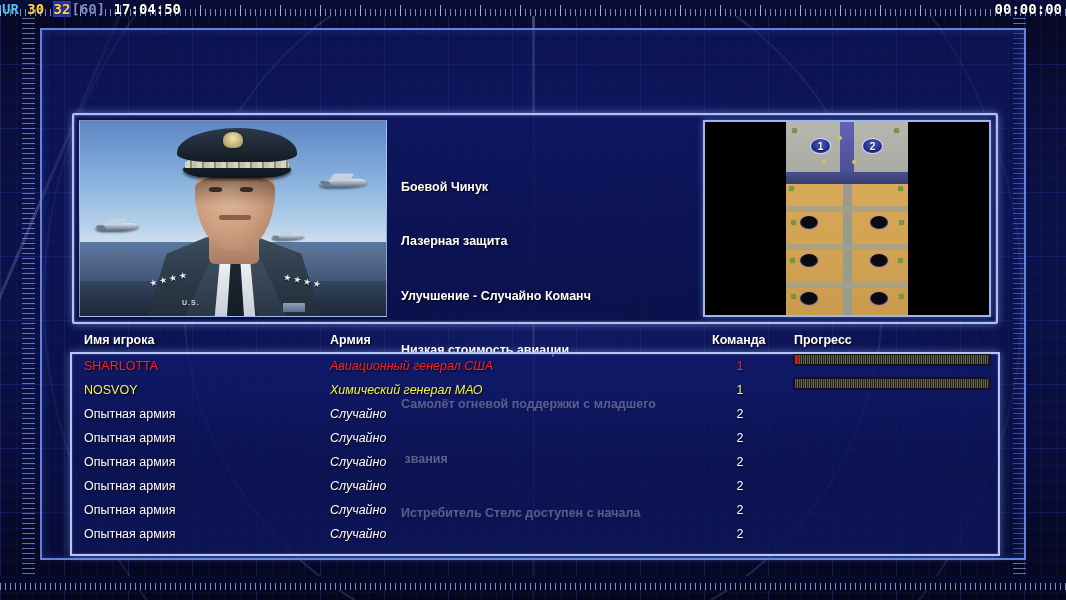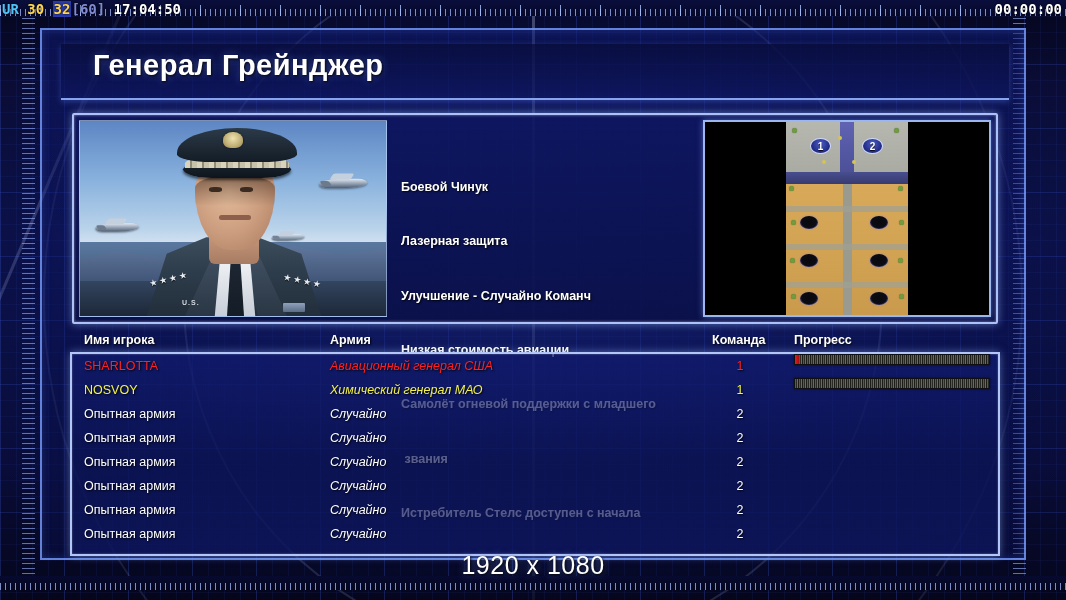--- a/index.html
+++ b/index.html
@@ -482,23 +482,20 @@
 
   <div class="vruler left">
       <div class="vticks"></div>
     </div>
   <div class="vruler right">
       <div class="vticks"></div>
     </div>
 
   <div class="frame">
 
-    <div class="title-band">
-      <div class="title-text">Генерал Грейнджер</div>
-    </div>
 
     <div class="info-panel">
 
       <div class="portrait">
         <div class="p-sky"></div>
         <div class="p-hills"></div>
         <div class="p-ground"></div>
         <div class="jet j1"></div>
         <div class="jet j2"></div>
         <div class="jet j3"></div>
@@ -630,15 +627,14 @@
           <div class="row">
             <div class="cell c-name" style="color: rgb(255, 255, 255);">Опытная армия</div>
             <div class="cell c-army" style="color: rgb(255, 255, 255);">Случайно</div>
             <div class="cell c-team" style="color: rgb(255, 255, 255);">2</div>
           </div>
         </div>
     </div>
 
   </div>
 
-  <div class="resolution">1920 x 1080</div>
 
 </div>
 
 </body></html>

